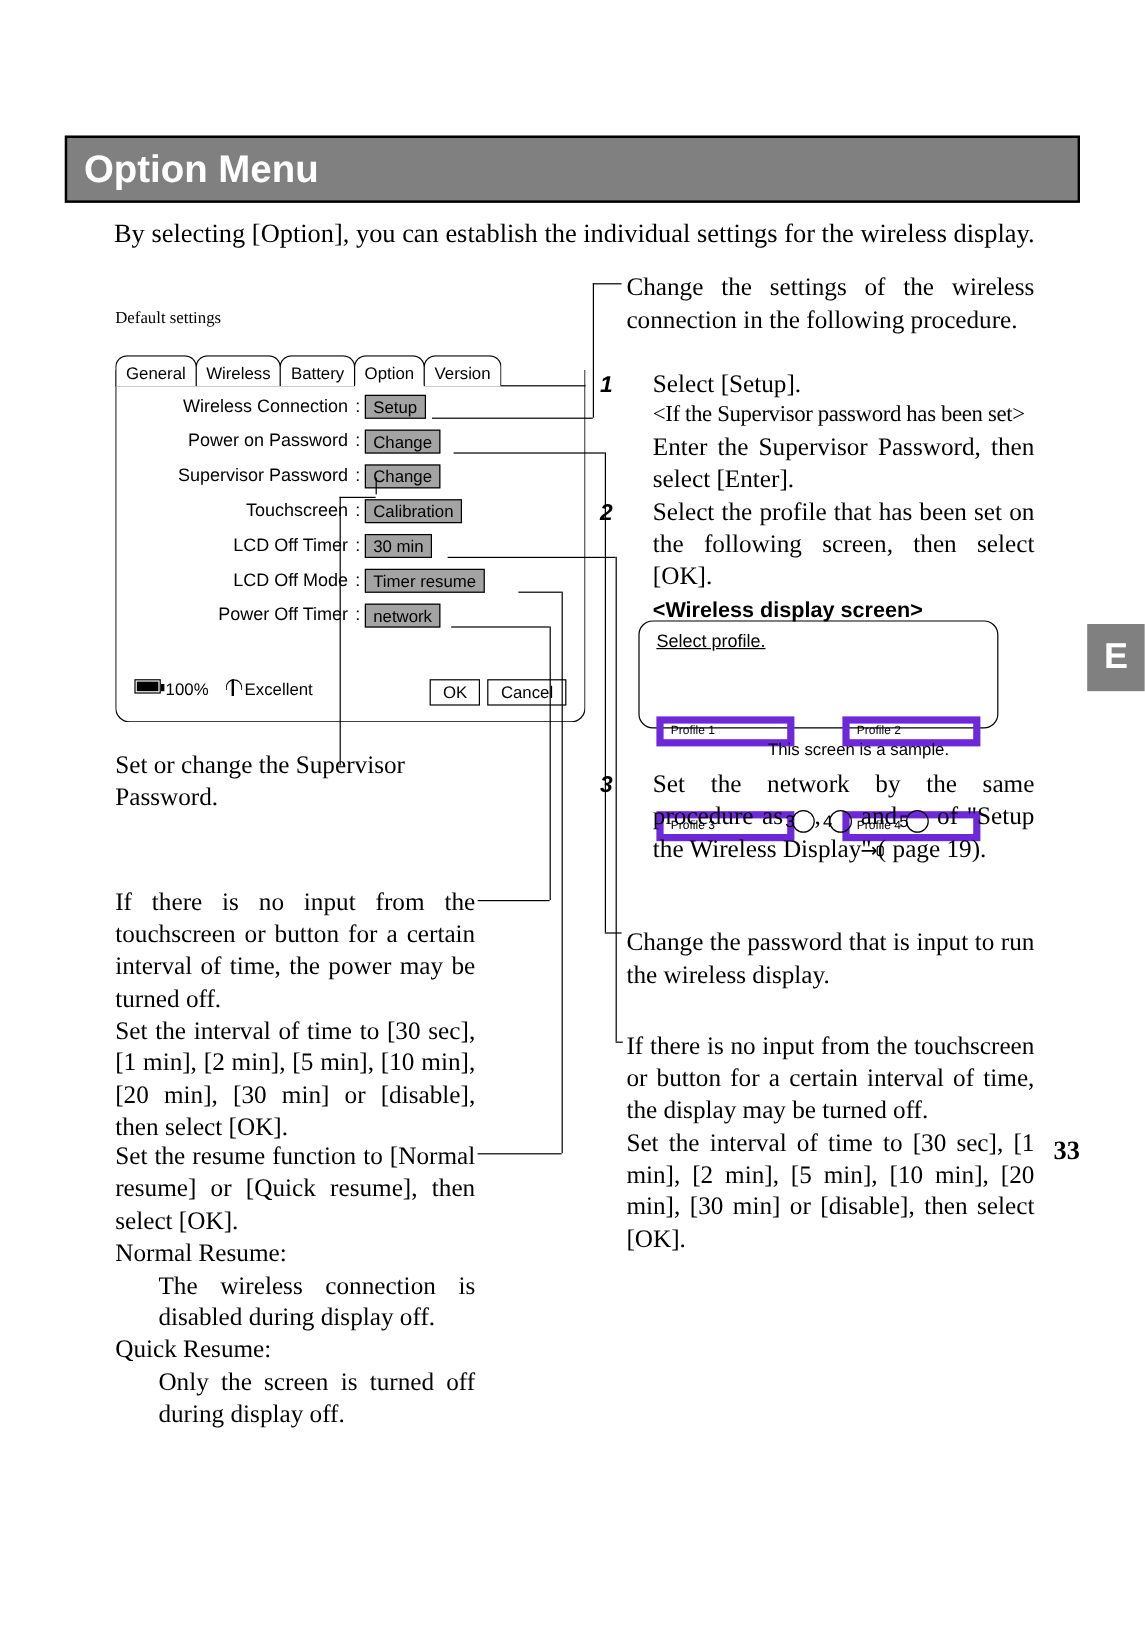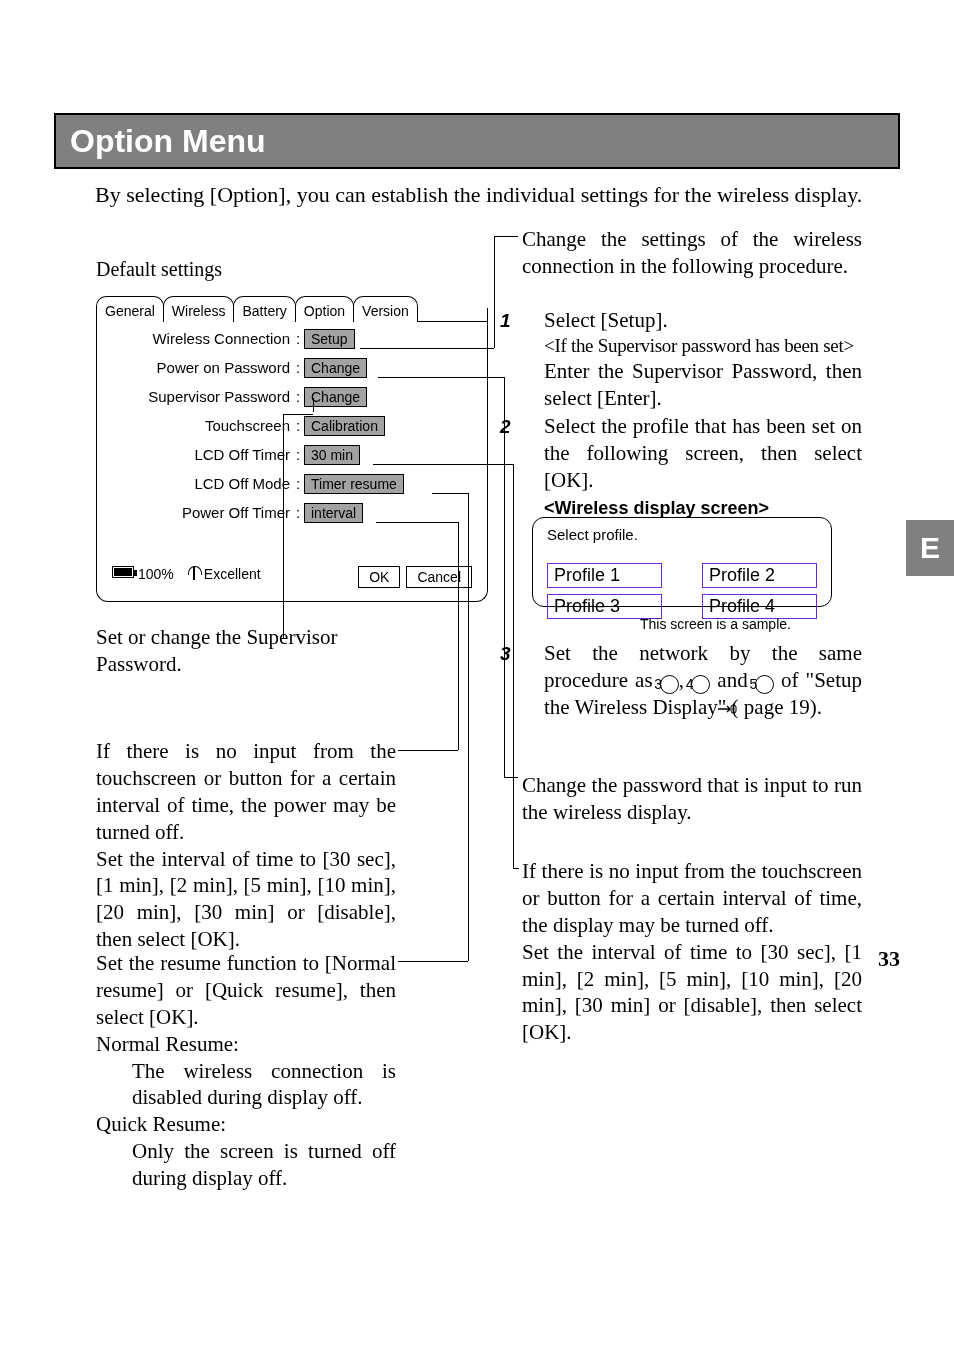--- a/index.html
+++ b/index.html
@@ -8,21 +8,21 @@
 
   .header-band {
     position: absolute; left: 54px; top: 113px; width: 846px; height: 56px;
     background: #808080; border: 2px solid #000;
     display: flex; align-items: center; padding-left: 14px;
   }
   .header-band span { color: #fff; font-family: Arial, Helvetica, sans-serif; font-weight: bold; font-size: 32px; }
 
   .intro { position: absolute; left: 95px; top: 182px; width: 800px; font-size: 22px; }
 
-  .default-label { position: absolute; left: 96px; top: 258px; font-size: 20px; }
+  .default-label { position: absolute; left: 96px; top: 258px; font-size: 14px; }
 
   
   .settings-wrap { position: absolute; left: 96px; top: 296px; width: 392px; height: 306px; }
   .tab-outline {
     position: absolute; left: 0; top: 12px; width: 392px; height: 294px;
     border: 1px solid #000; border-radius: 0 0 12px 12px;
     border-top: none;
   }
   .tabs { position: absolute; left: 0; top: 0; width: 392px; height: 26px; display: flex; font-family: Arial, Helvetica, sans-serif; font-size: 14px; }
   .tab {
@@ -52,23 +52,23 @@
 
   .btn { border:1px solid #000; padding:1px 10px; height:22px; display:inline-flex; align-items:center; font-size:14px; background:#fff; margin-left:6px; }
   .okcancel { margin-left:auto; display:flex; }
 
   
   .profile-panel {
     position: absolute; left: 532px; top: 517px; width: 300px; height: 90px;
     border: 1px solid #000; border-radius: 12px; padding: 8px 14px;
     font-family: Arial, Helvetica, sans-serif; font-size: 15px;
   }
-  .profile-panel .ptitle { margin-bottom: 20px; }
+  .profile-panel .ptitle { margin-bottom: 6px; text-decoration: underline; }
   .pgrid { display: grid; grid-template-columns: 1fr 1fr; gap: 6px 40px; }
-  .pbtn { border:1px solid #6d28d9; padding:1px 6px; font-size:18px; display:inline-flex; }
+  .pbtn { border:6px solid #6d28d9; padding:1px 6px; font-size:10px; display:inline-flex;margin-top:48px; }
 
   .sample-note { position:absolute; left:640px; top:616px; font-family: Arial, Helvetica, sans-serif; font-size: 14px; }
 
   
   .rc { position:absolute; left: 522px; font-size: 21px; line-height: 1.28; }
   .num-bold { font-family: Arial, Helvetica, sans-serif; font-weight: bold; font-style: italic; font-size: 19px; display:inline-block; width: 22px; }
   .step-block { padding-left: 22px; text-indent: -22px; }
   .sub-indent { padding-left: 22px; }
   .condensed { font-family: "Times New Roman", serif; font-size: 19px; letter-spacing: -0.3px; }
   .screen-head { font-family: Arial, Helvetica, sans-serif; font-weight: bold; font-size: 18px; }
@@ -154,21 +154,21 @@
       <span class="valbox">30 min</span>
     </div>
     <div class="row">
       <span class="lbl">LCD Off Mode</span>
           <span class="sep">:</span>
       <span class="valbox">Timer resume</span>
     </div>
     <div class="row">
       <span class="lbl">Power Off Timer</span>
           <span class="sep">:</span>
-      <span class="valbox">interval</span>
+      <span class="valbox">network</span>
     </div>
   </div>
 
   <div class="status-row">
     <span class="batt-ico">
           <span class="fill"></span>
         </span>
     <span>100%</span>
     <span class="sig-ico"></span>
     <span>Excellent</span>

